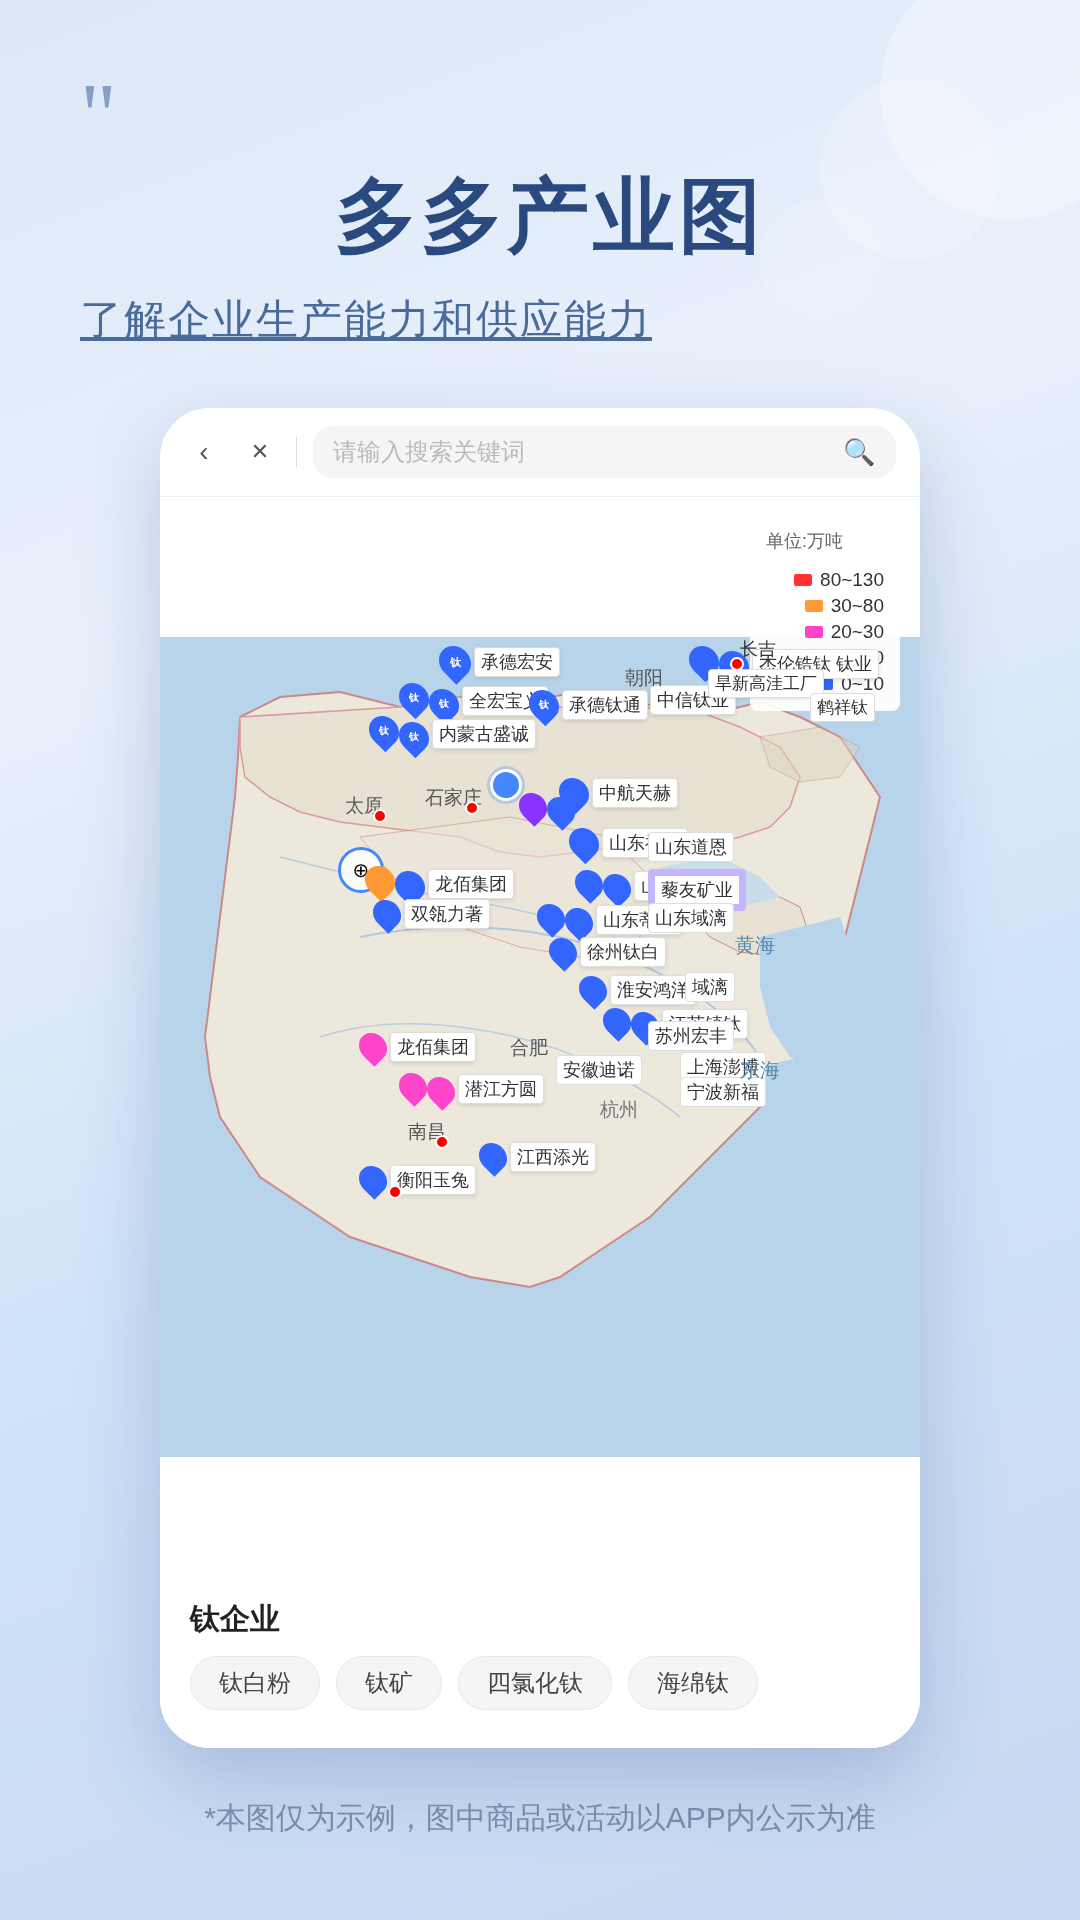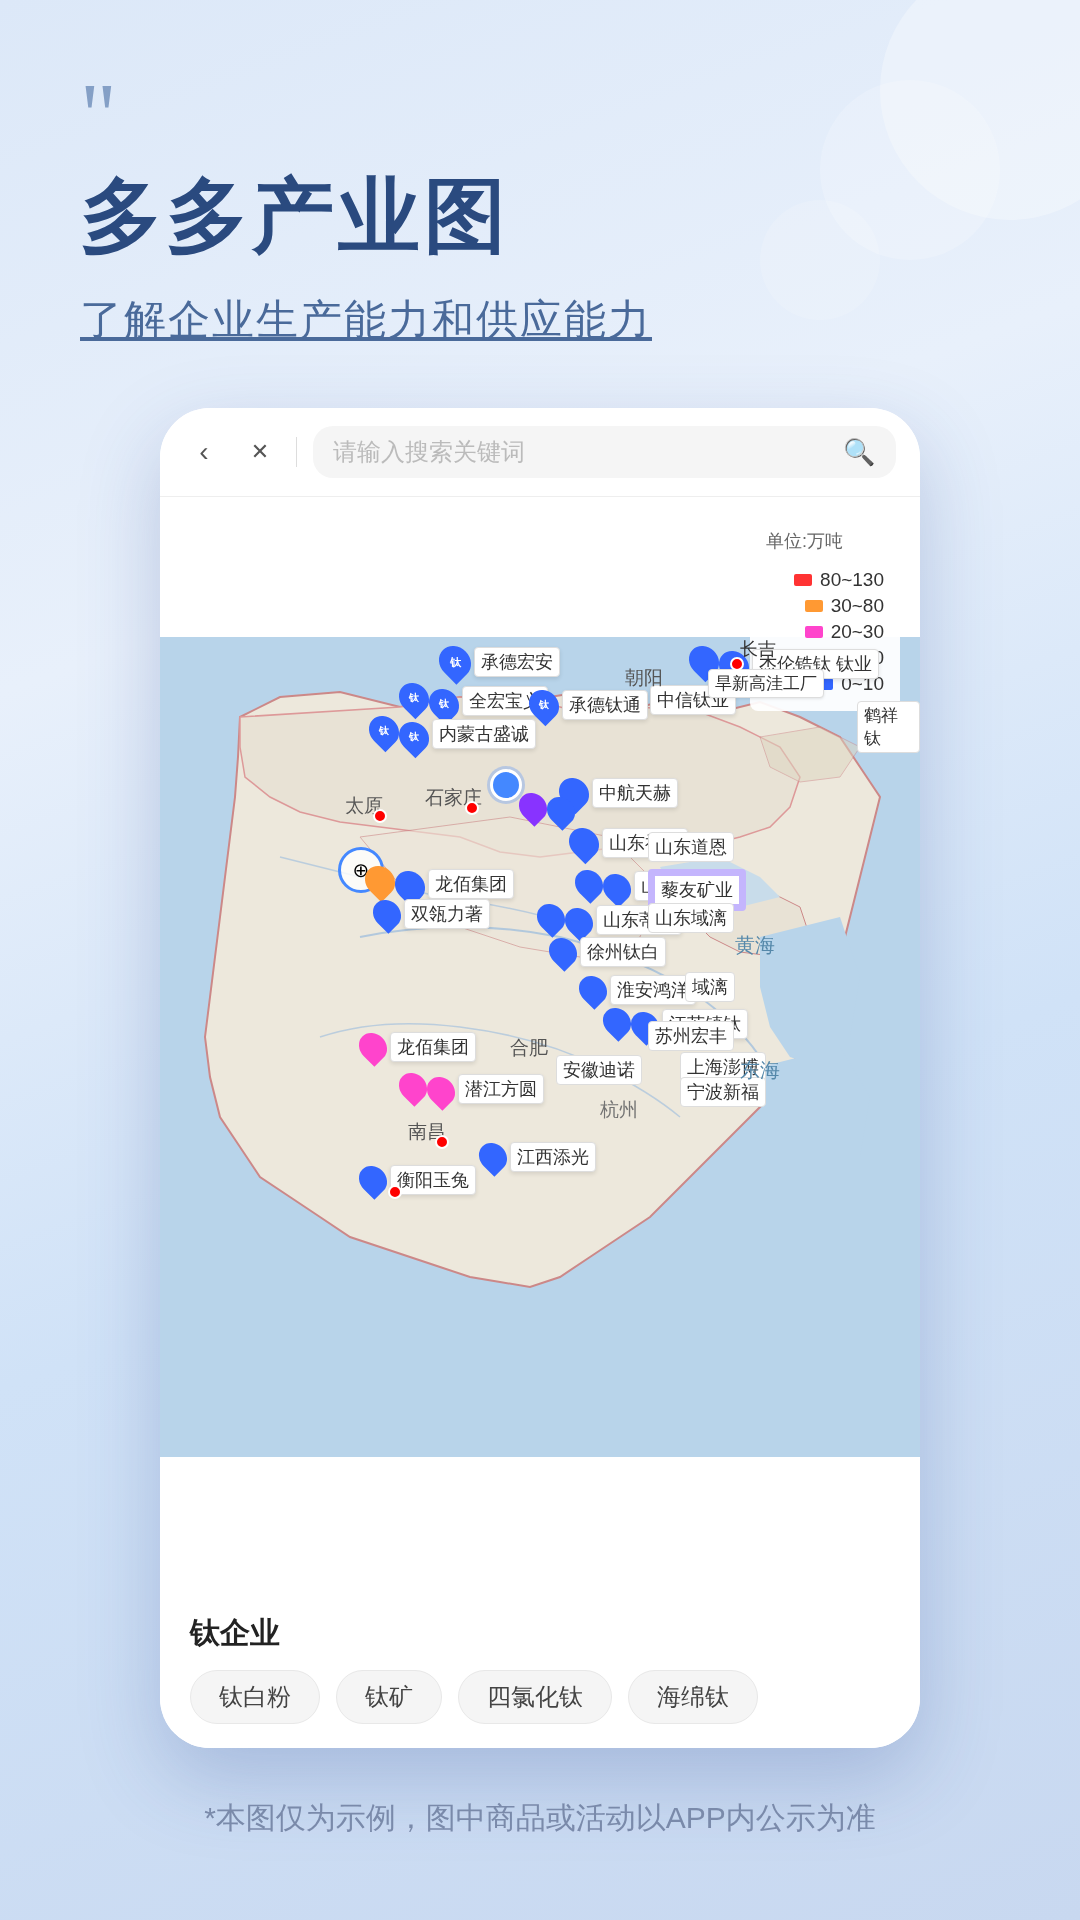--- a/index.html
+++ b/index.html
@@ -48,20 +48,21 @@
       margin-bottom: 10px;
       font-family: Georgia, serif;
     }
 
     .main-title {
       font-size: 82px;
       font-weight: 900;
       color: #2a4a7f;
       letter-spacing: 4px;
       margin-bottom: 20px;
+      text-align: center;
     }
 
     .sub-title {
       font-size: 42px;
       color: #4a6a9a;
       font-weight: 400;
       letter-spacing: 2px;
       text-decoration: underline;
     }
 
@@ -195,21 +196,21 @@
 
     
     .bottom-panel {
       position: absolute;
       bottom: 0;
       left: 0;
       right: 0;
       background: white;
       border-top-left-radius: 0;
       border-top-right-radius: 0;
-      padding: 20px 30px 24px;
+      padding: 20px 30px 38px;
     }
 
     .bottom-title {
       font-size: 30px;
       font-weight: 700;
       color: #222;
       margin-bottom: 16px;
     }
 
     .tags-row {
@@ -393,21 +394,21 @@
           <div style="width:28px;height:32px;background:#3366ff;border-radius:50% 50% 50% 0;transform:rotate(-45deg);">
           </div>
           <div style="width:28px;height:32px;background:#3366ff;border-radius:50% 50% 50% 0;transform:rotate(-45deg);margin-top:5px;">
           </div>
         </div>
         <div class="pin-label">杰伦锆钛 钛业</div>
       </div>
 
       <div style="position:absolute; left:548px; top:172px; background:white; border:1px solid #ddd; border-radius:4px; padding:2px 6px; font-size:17px; color:#333; box-shadow:0 1px 3px rgba(0,0,0,0.1);">旱新高洼工厂</div>
 
-      <div style="position:absolute; left:650px; top:204px; background:white; border:1px solid #ddd; border-radius:4px; padding:2px 6px; font-size:17px; color:#333;margin-left:47px;">鹤祥钛</div>
+      <div style="position:absolute; left:650px; top:196px; background:white; border:1px solid #ddd; border-radius:4px; padding:2px 6px; font-size:17px; color:#333;">鹤祥钛</div>
 
       <div class="red-dot" style="left:570px; top:160px;"></div>
       <div style="position:absolute; left:580px; top:140px; font-size:18px; color:#333; font-weight:500;">长吉</div>
 
       <div class="location-marker" style="left:330px; top:272px;"></div>
 
       <div class="map-pin" style="left:400px; top:280px;">
         <div style="width:28px;height:32px;background:#3366ff;border-radius:50% 50% 50% 0;transform:rotate(-45deg);">
         </div>
         <div class="pin-label">中航天赫</div>

